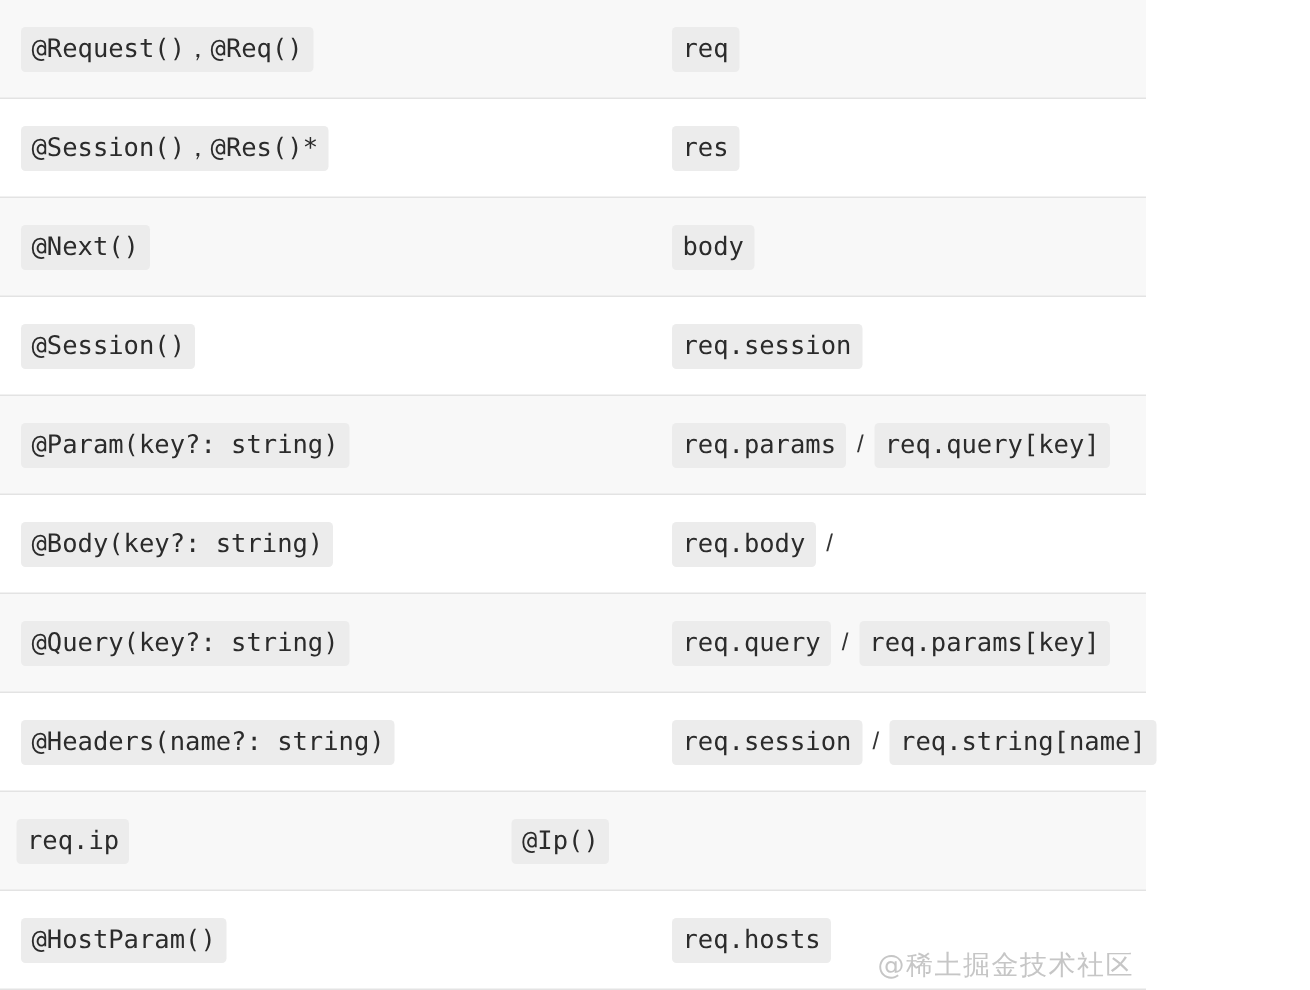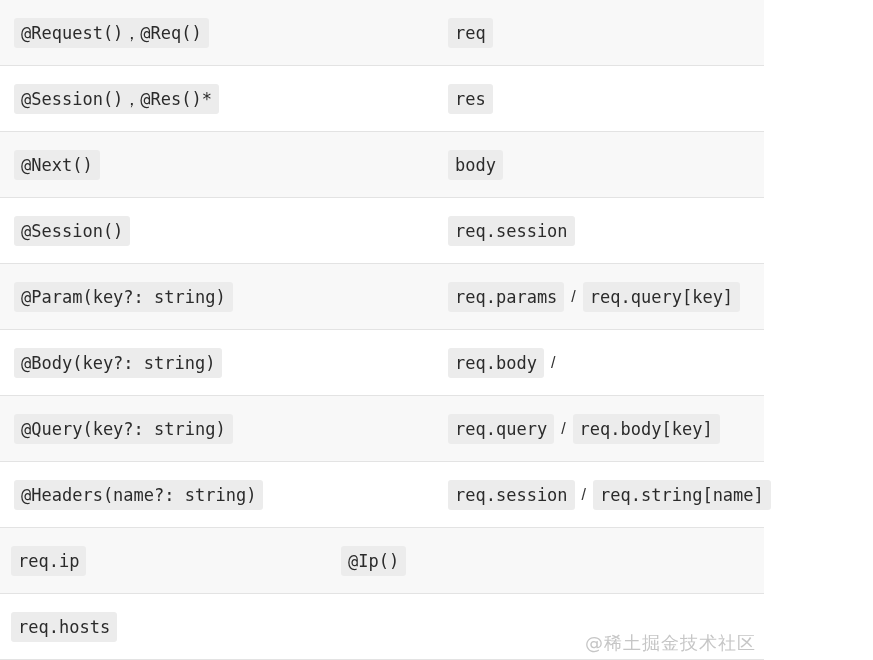--- a/index.html
+++ b/index.html
@@ -139,21 +139,21 @@
     </div>
   </div>
 
   <div class="row">
     <div class="cell left">
       <code class="code">@Query(key?: string)</code>
     </div>
     <div class="cell right">
       <code class="code">req.query</code>
       <span class="sep">/</span>
-      <code class="code">req.body[key]</code>
+      <code class="code">req.params[key]</code>
     </div>
   </div>
 
   <div class="row">
     <div class="cell left">
       <code class="code">@Headers(name?: string)</code>
     </div>
     <div class="cell right">
       <code class="code">req.session</code>
       <span class="sep">/</span>
@@ -165,20 +165,23 @@
     <div class="cell right">
       <code class="code">req.ip</code>
 
     </div>
     <div class="cell left">
       <code class="code">@Ip()</code>
     </div>
   </div>
 
   <div class="row">
+    <div class="cell left">
+      <code class="code">@HostParam()</code>
+    </div>
     <div class="cell right">
       <code class="code">req.hosts</code>
 
     </div>
   </div>
 
   <div class="watermark">@稀土掘金技术社区</div>
 </div>
 
 </body></html>

